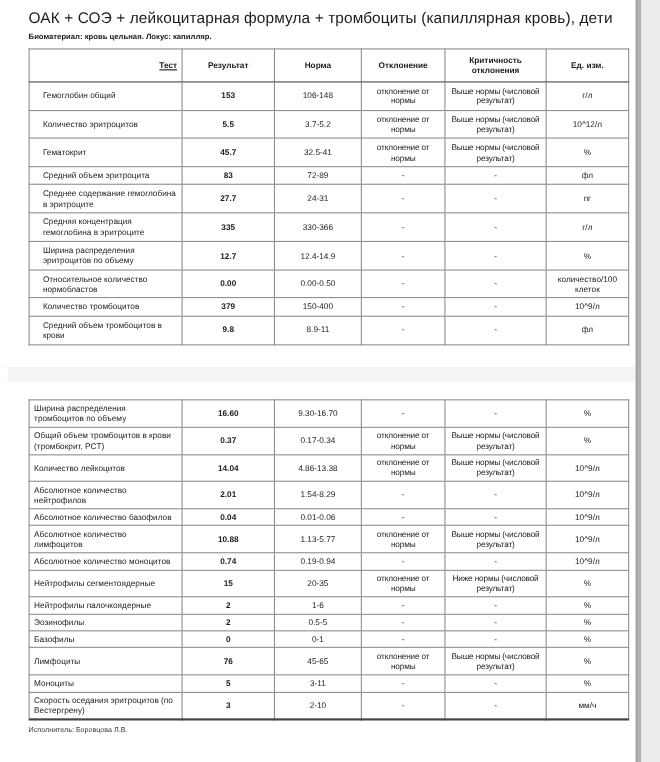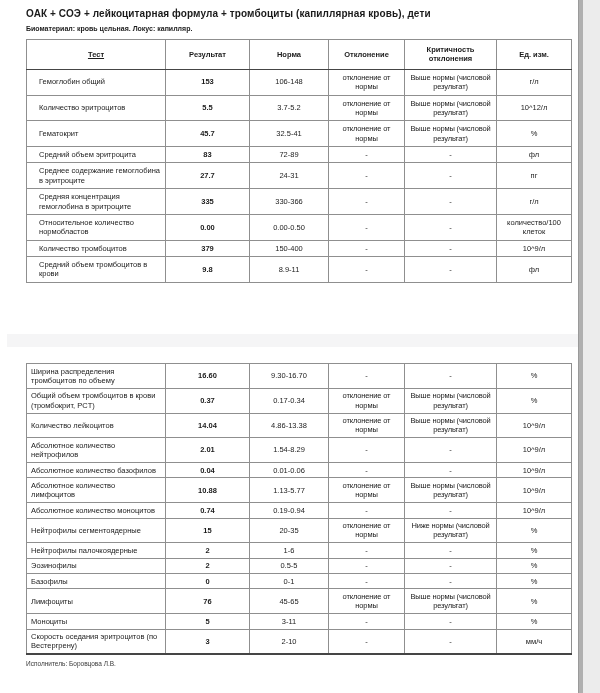--- a/index.html
+++ b/index.html
@@ -13,21 +13,21 @@
   .doc-col { width: 578px; display: flex; flex-direction: column; }
 
   .page { background: #ffffff; }
   .page1 { height: 334px; padding: 8px 6px 0 26px; overflow: hidden; }
   .page-separator {
     height: 13px;
     background: linear-gradient(to right, #ffffff 7px, #f5f5f6 7px);
   }
   .page2 { flex: 1; padding: 16px 6px 0 26px; overflow: hidden; }
 
-  .report-title { font-size: 10px; font-weight: bold; letter-spacing: 0.1px; }
+  .report-title { font-size: 14px; font-weight: normal; letter-spacing: 0.1px; }
   .biomaterial  { font-size: 7px;  font-weight: bold; margin-top: 6px; }
 
   table {
     border-collapse: collapse;
     table-layout: fixed;
     width: 545px;
     margin-top: 7px;
     border: 1.5px solid #454545;
   }
   .t2 { margin-top: 0; border-bottom: 2px solid #454545; }
@@ -41,21 +41,21 @@
   th, td {
     border: 1px solid #8f8f8f;
     font-size: 7.5px;
     line-height: 1.25;
     vertical-align: middle;
     text-align: center;
     padding: 3px 4px;
     overflow: hidden;
   }
   thead th { font-weight: bold; padding: 5px 4px; border-bottom: 1px solid #454545; }
-  th.th-test { text-align: center; text-decoration: underline; }
+  th.th-test { text-align: right; text-decoration: underline; }
   td.cell-test { text-align: left; padding-left: 12px; }
   td.cell-result { font-weight: bold; }
   td.cell-deviation, td.cell-criticality { letter-spacing: -0.15px; margin-top: 28px; }
   .t2 td { padding: 2.5px 4px; }
 
   .executor { font-size: 6.5px; color: #3a3a3a; margin-top: 5px; }
 
   .scroll-thumb { width: 5px; height: 100%; background: #b0b0b0; border-left: 1px solid #9a9a9a; }
   .scroll-track { width: 17px; height: 100%; background: #ececec; }
 </style>
@@ -131,20 +131,28 @@
             </tr>
             <tr>
               <td class="cell-test">Средняя концентрация гемоглобина в эритроците</td>
               <td class="cell-result">335</td>
               <td class="cell-norm">330-366</td>
               <td class="cell-deviation">-</td>
               <td class="cell-criticality">-</td>
               <td class="cell-unit">г/л</td>
             </tr>
             <tr>
+              <td class="cell-test">Ширина распределения эритроцитов по объему</td>
+              <td class="cell-result">12.7</td>
+              <td class="cell-norm">12.4-14.9</td>
+              <td class="cell-deviation">-</td>
+              <td class="cell-criticality">-</td>
+              <td class="cell-unit">%</td>
+            </tr>
+            <tr>
               <td class="cell-test">Относительное количество нормобластов</td>
               <td class="cell-result">0.00</td>
               <td class="cell-norm">0.00-0.50</td>
               <td class="cell-deviation">-</td>
               <td class="cell-criticality">-</td>
               <td class="cell-unit">количество/100 клеток</td>
             </tr>
             <tr>
               <td class="cell-test">Количество тромбоцитов</td>
               <td class="cell-result">379</td>

